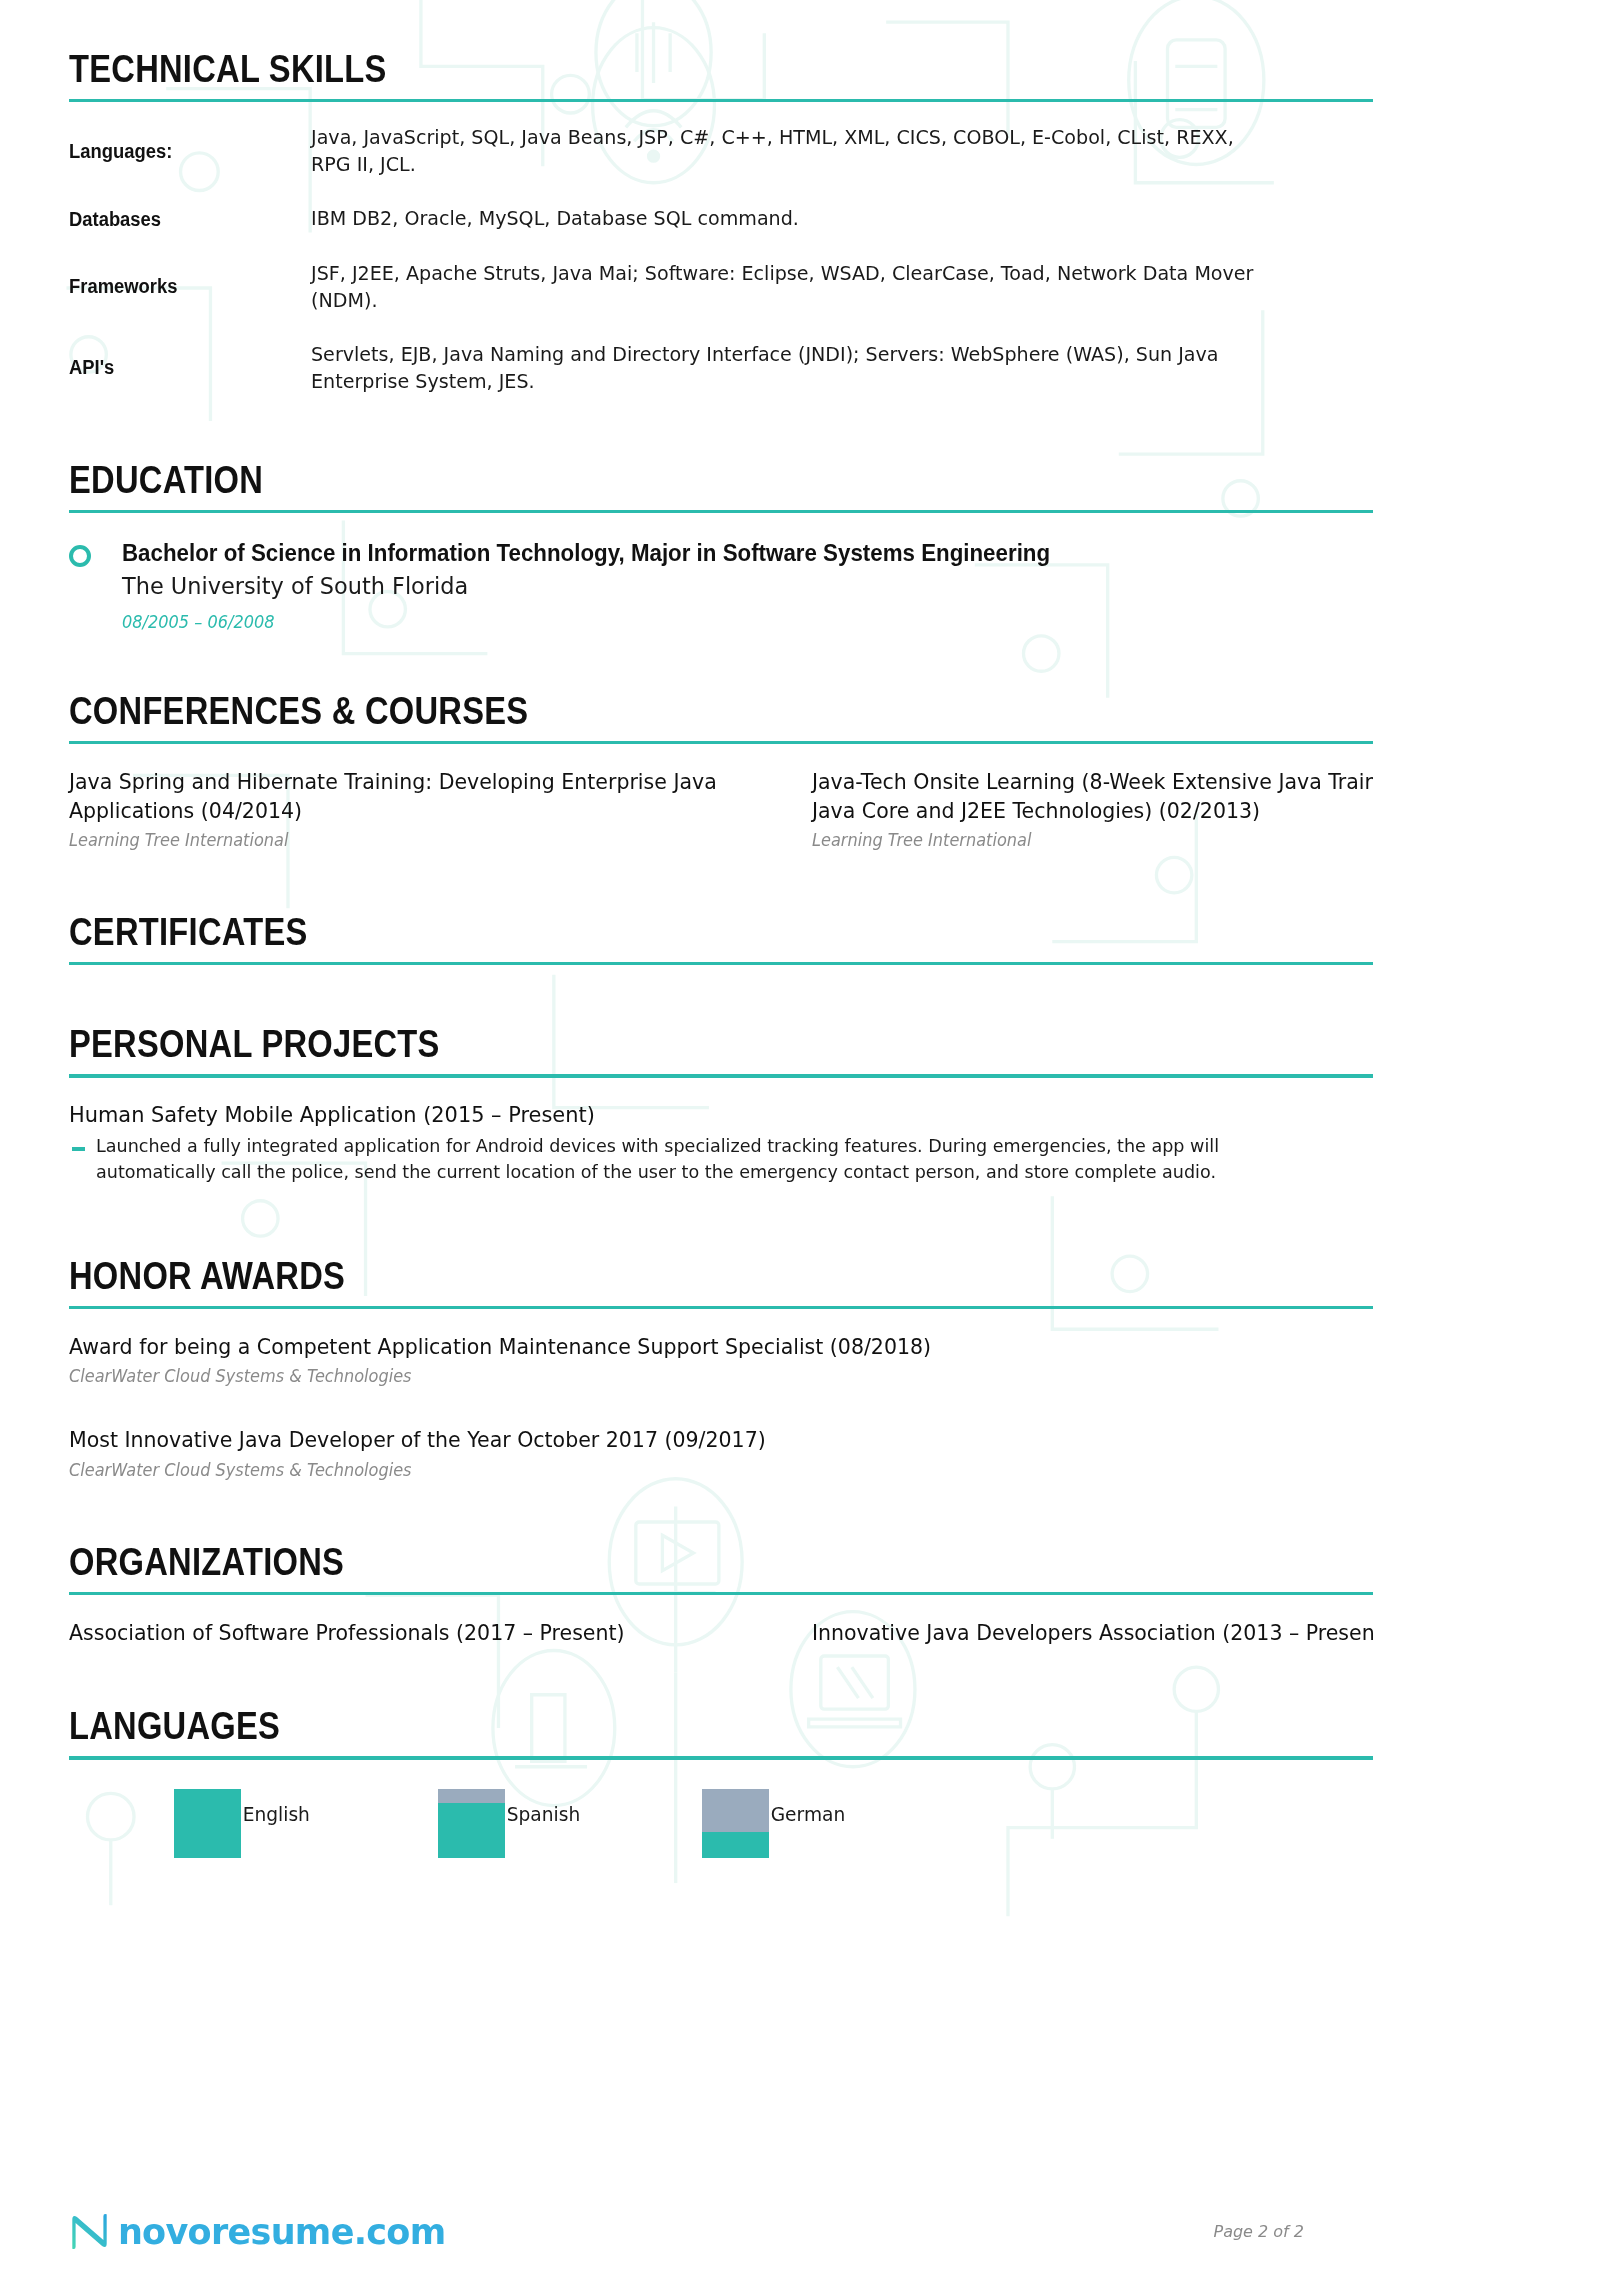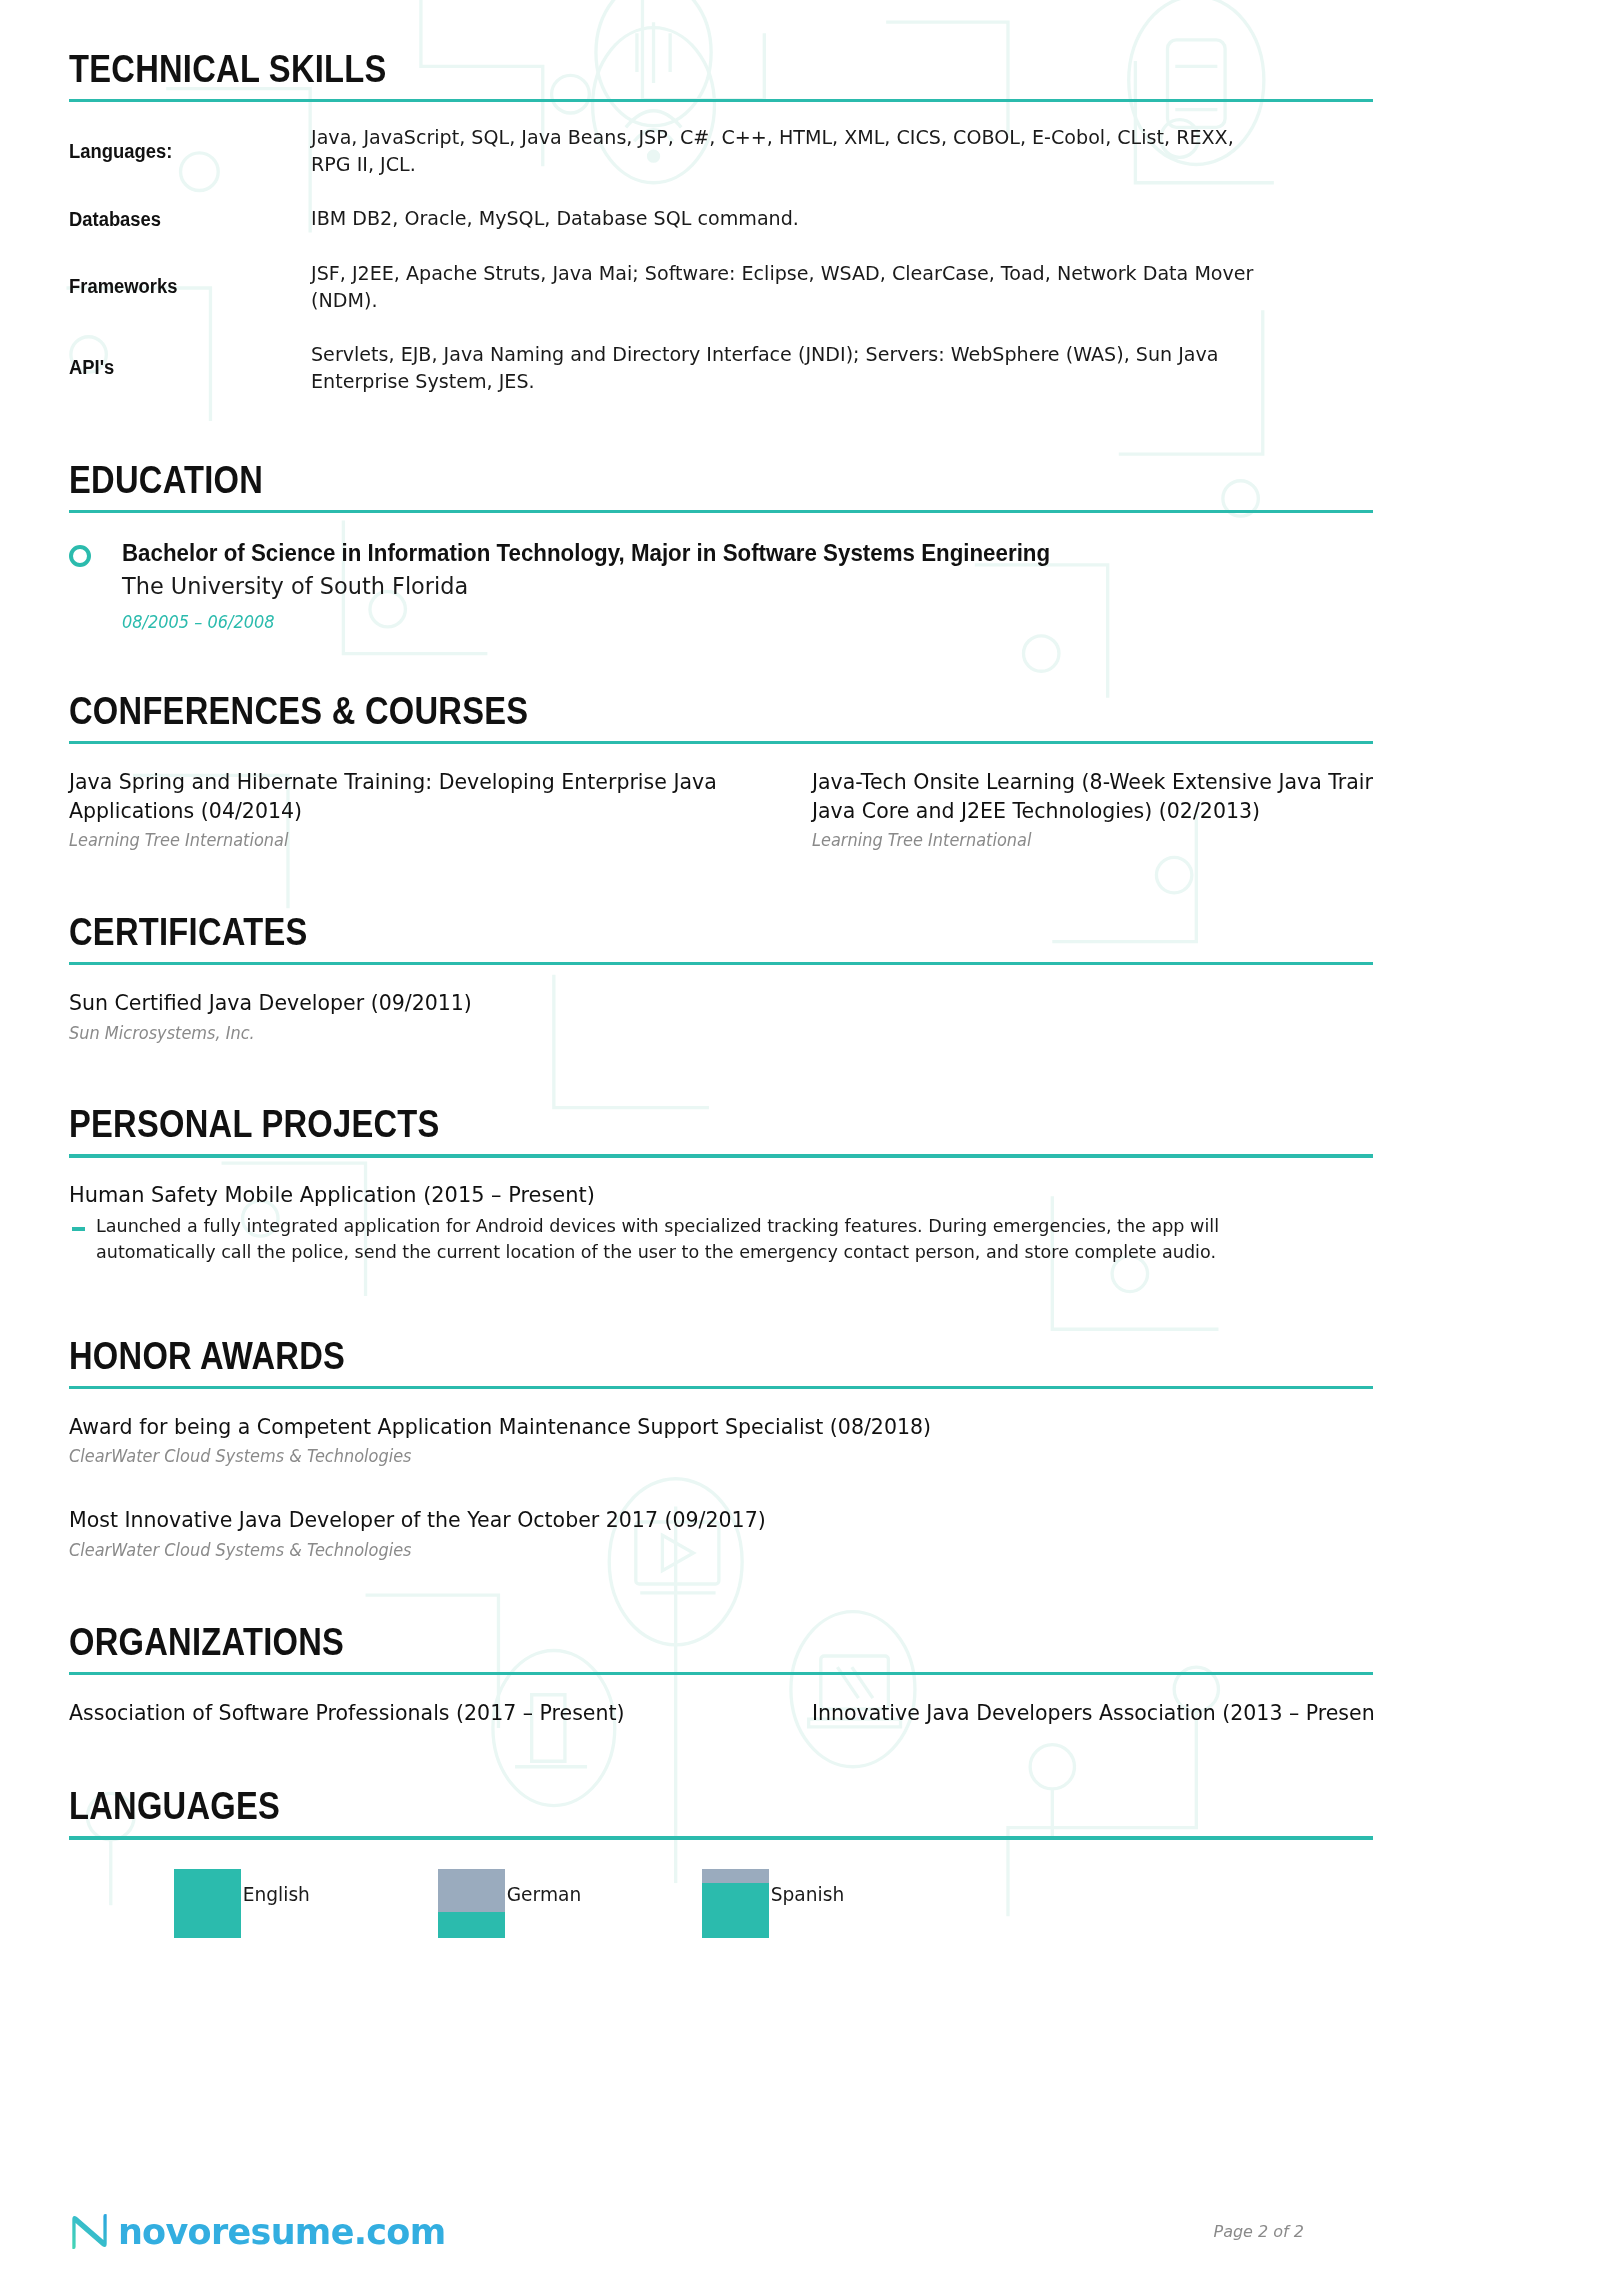--- a/index.html
+++ b/index.html
@@ -399,26 +399,20 @@
         </div>
       </div>
     </div>
 
     <div class="sp-92"></div>
 
     <div class="section">
       <div class="sec-head">CERTIFICATES</div>
       <div class="rule"></div>
 
-      <div class="single-block">
-        <div>
-          <div class="item-title">Sun Certified Java Developer (09/2011)</div>
-          <div class="item-sub">Sun Microsystems, Inc.</div>
-        </div>
-      </div>
     </div>
 
     <div class="sp-92"></div>
 
     <div class="section">
       <div class="sec-head">PERSONAL PROJECTS</div>
       <div class="rule"></div>
 
       <div class="single-block">
         <div class="proj-title">Human Safety Mobile Application (2015 – Present)</div>
@@ -471,29 +465,29 @@
 
       <div class="lang-wrap">
         <div class="lang-item">
           <div class="lang-bar">
             <div class="lang-fill" style="height: 100%;"></div>
           </div>
           <div class="lang-name">English</div>
         </div>
         <div class="lang-item">
           <div class="lang-bar">
+            <div class="lang-fill" style="height: 79%;"></div>
+          </div>
+          <div class="lang-name">Spanish</div>
+        </div>
+        <div class="lang-item">
+          <div class="lang-bar">
             <div class="lang-fill" style="height: 37%;"></div>
           </div>
           <div class="lang-name">German</div>
-        </div>
-        <div class="lang-item">
-          <div class="lang-bar">
-            <div class="lang-fill" style="height: 79%;"></div>
-          </div>
-          <div class="lang-name">Spanish</div>
         </div>
       </div>
     </div>
 
   </div>
 
   <div class="footer">
     <div class="logo">
       <svg width="41" height="41" viewBox="0 0 62 62">
         <defs>

